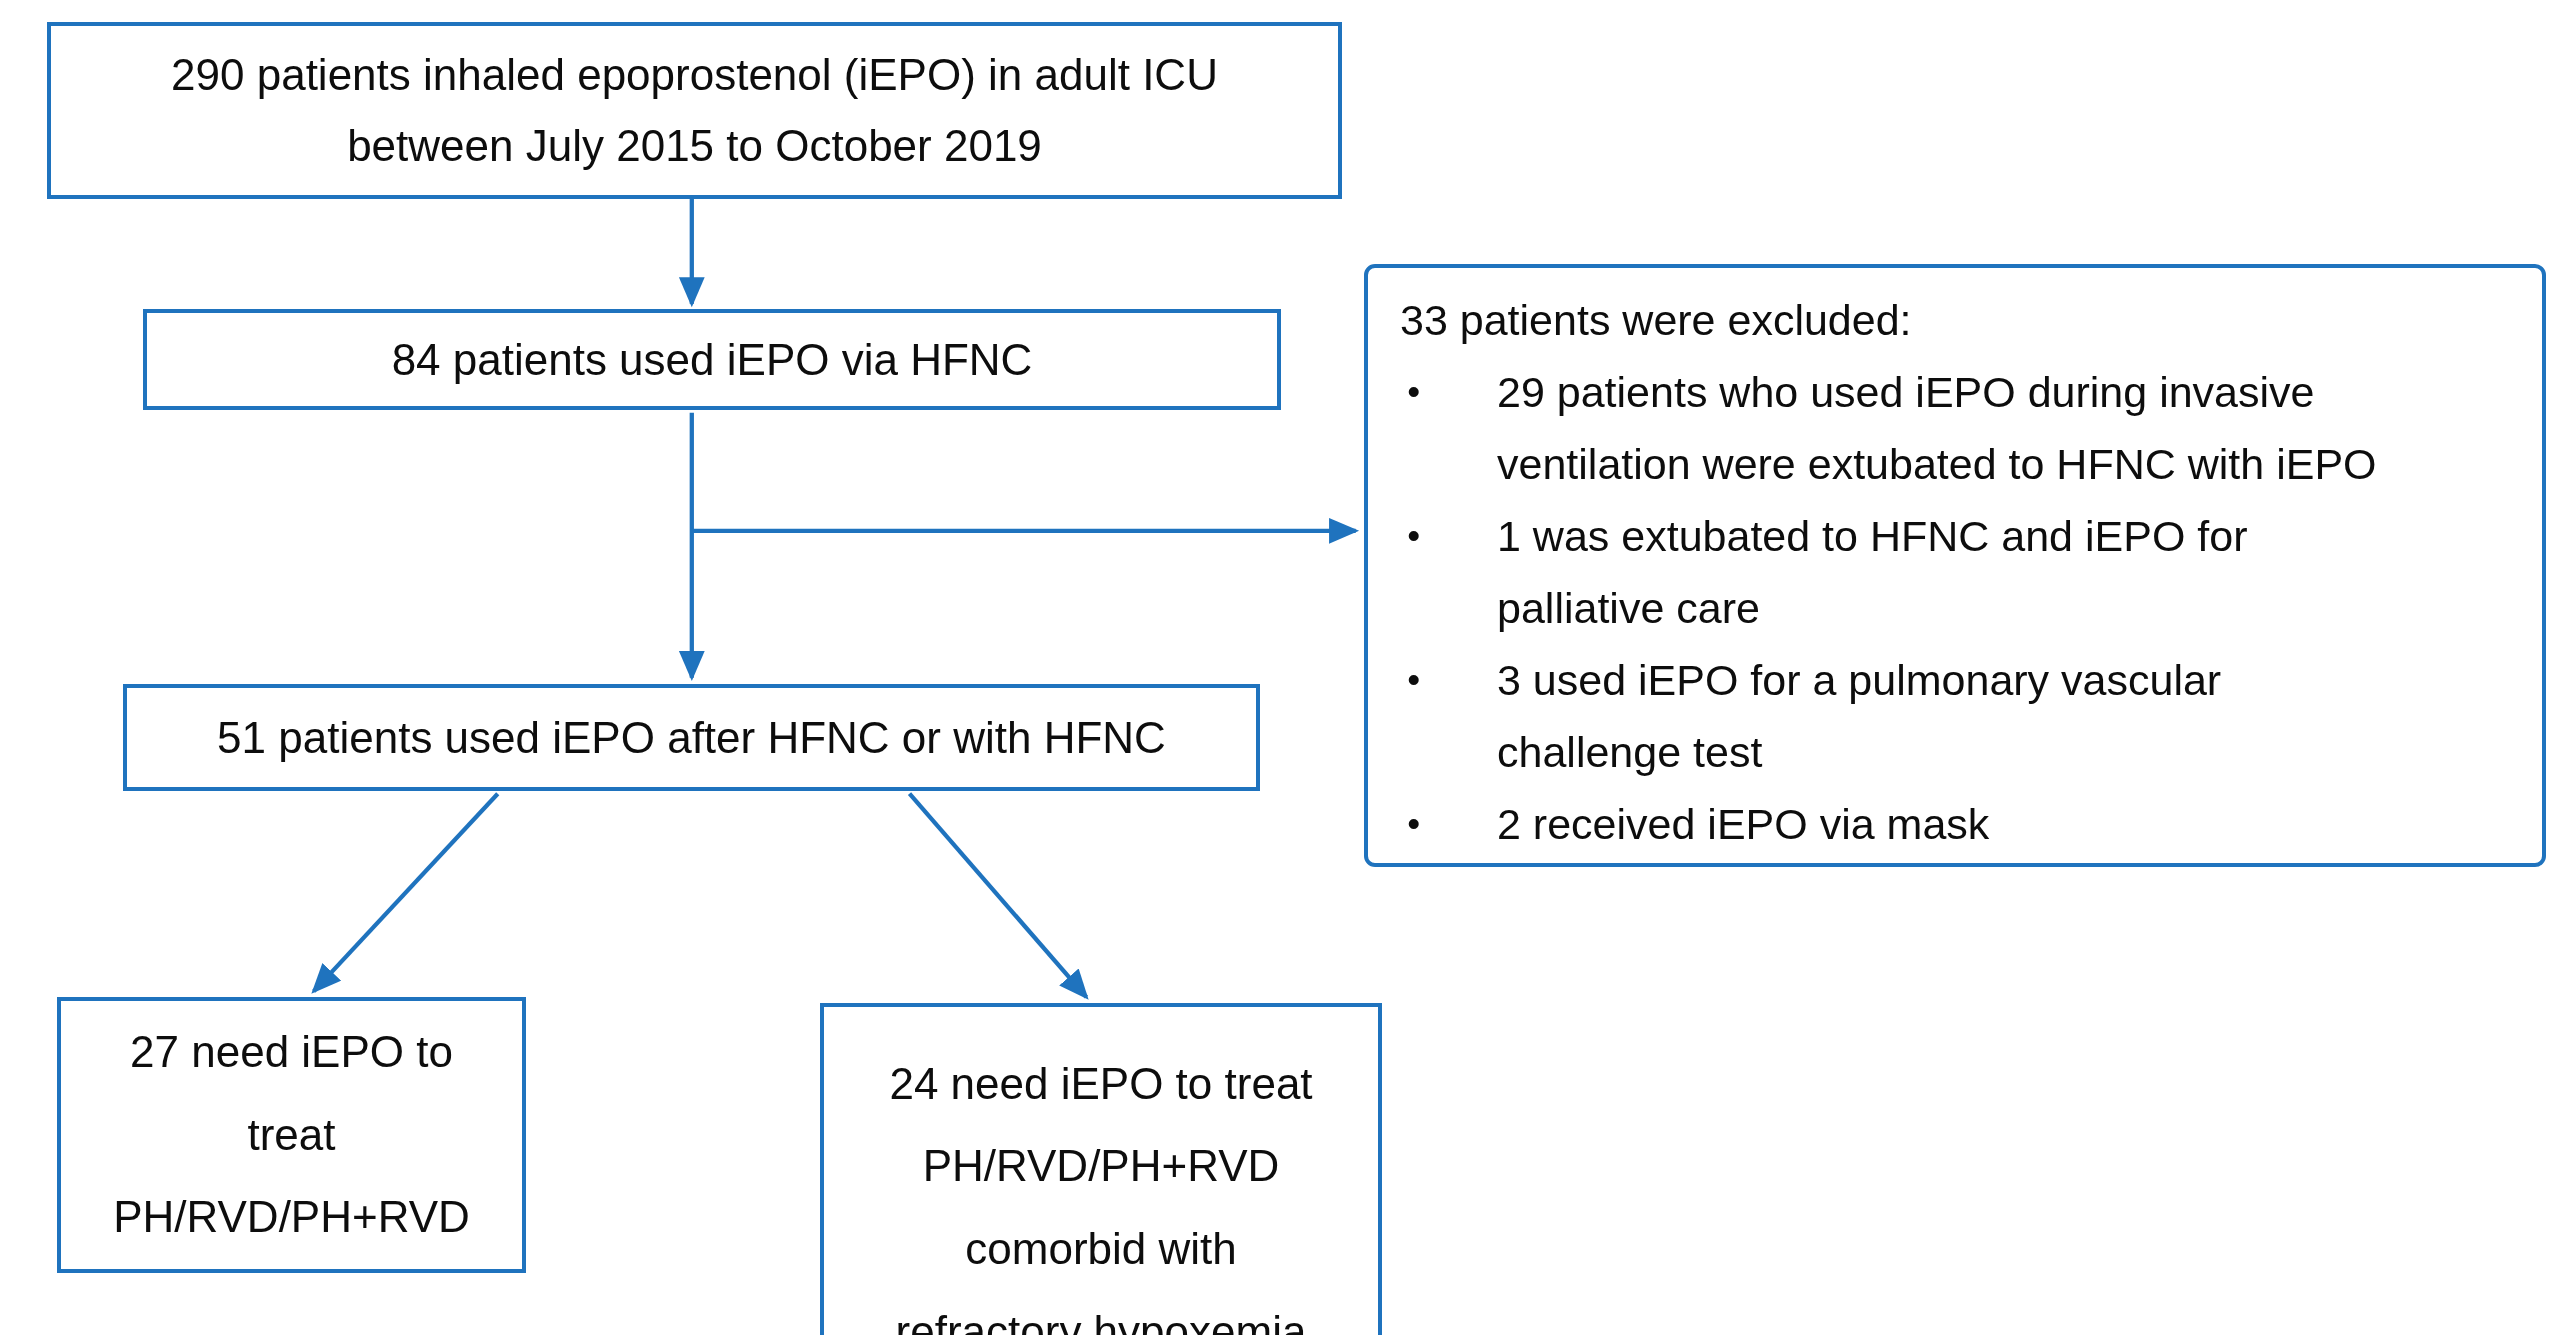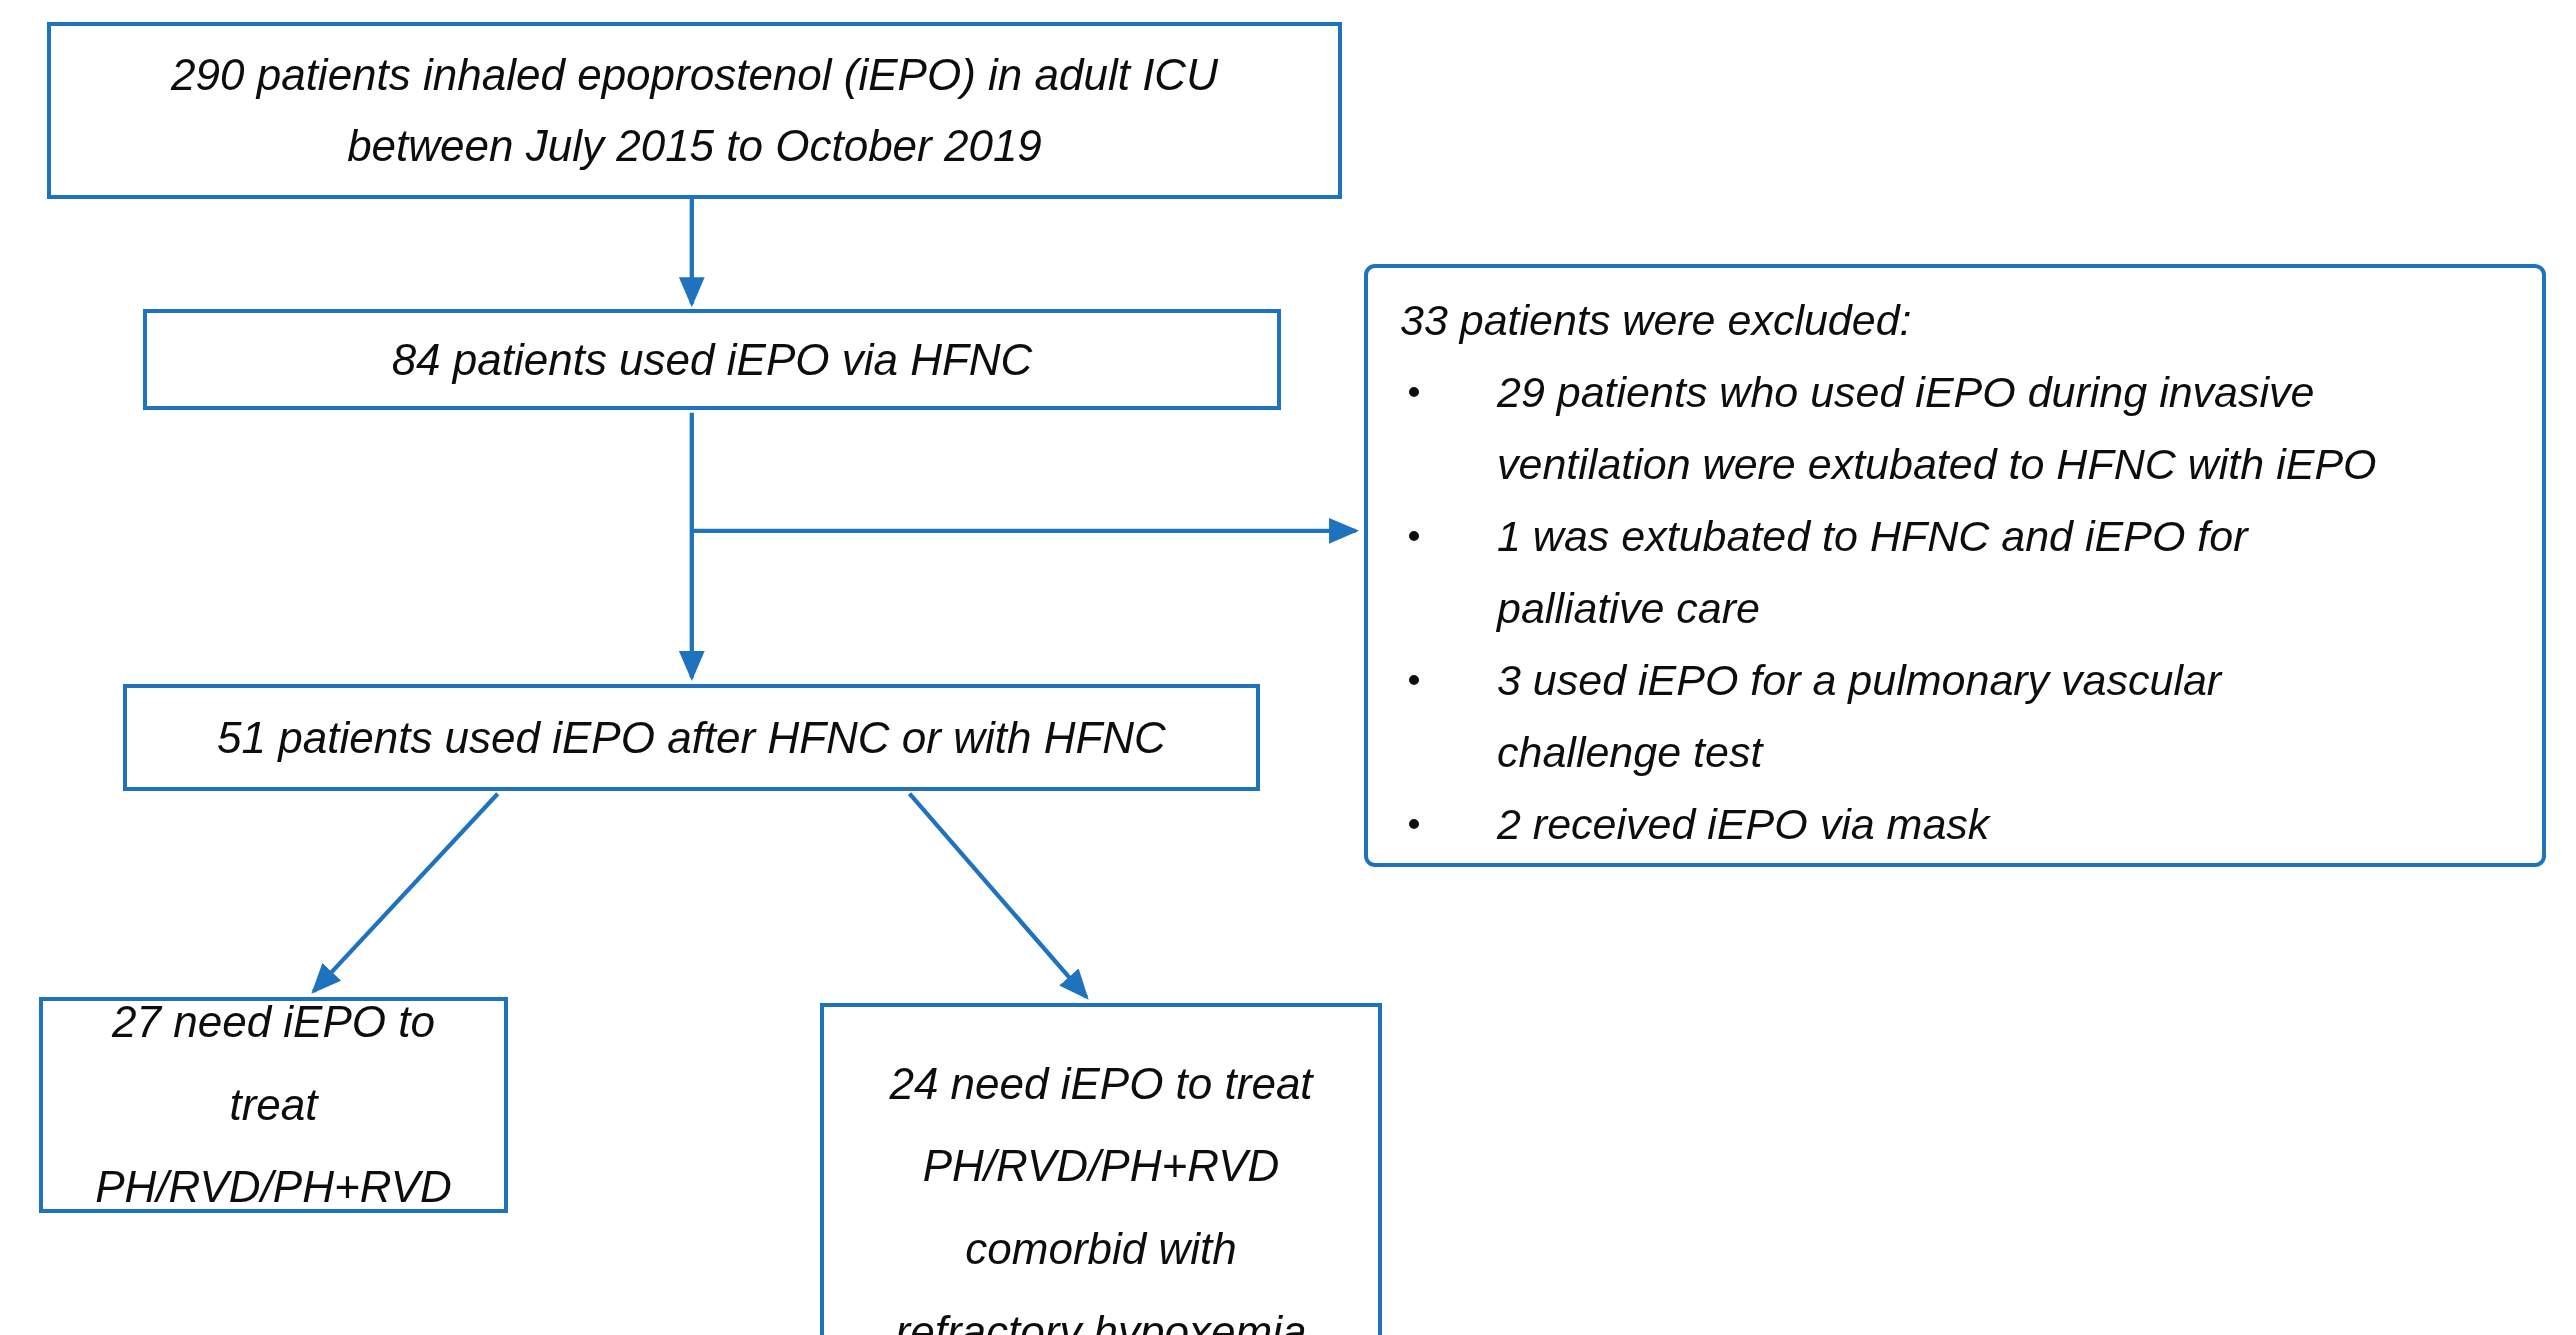--- a/index.html
+++ b/index.html
@@ -23,21 +23,20 @@
     position: absolute;
     background: #ffffff;
     border: 4.3px solid var(--accent);
     display: flex;
     flex-direction: column;
     justify-content: center;
     align-items: center;
     text-align: center;
     font-size: 44px;
     line-height: 1.62;
-    font-style: italic;
   }
   .node .line { width: 100%; }
   .node.loose { line-height: 1.88; }
   .node.exclusion {
     justify-content: flex-start;
     align-items: stretch;
     text-align: left;
     font-size: 43px;
     line-height: 1.0;
     padding: 15.8px 21.5px 15.8px 32px;
@@ -112,21 +111,21 @@
       <div class="bullet-text">
         <div class="line">2 received iEPO via mask</div>
       </div>
     </div>
   </div>
 
   <div class="node" style="left:123px; top:684px; width:1137px; height:107px;">
     <div class="line">51 patients used iEPO after HFNC or with HFNC</div>
   </div>
 
-  <div class="node loose" style="left:39px; top:997px; width:469px; height:216px;">
+  <div class="node loose" style="left:57px; top:997px; width:469px; height:276px;">
     <div class="line">27 need iEPO to</div>
     <div class="line">treat</div>
     <div class="line">PH/RVD/PH+RVD</div>
   </div>
 
   <div class="node loose" style="left:820px; top:1003px; width:562px; height:410px;">
     <div class="line">24 need iEPO to treat</div>
     <div class="line">PH/RVD/PH+RVD</div>
     <div class="line">comorbid with</div>
     <div class="line">refractory hypoxemia</div>

